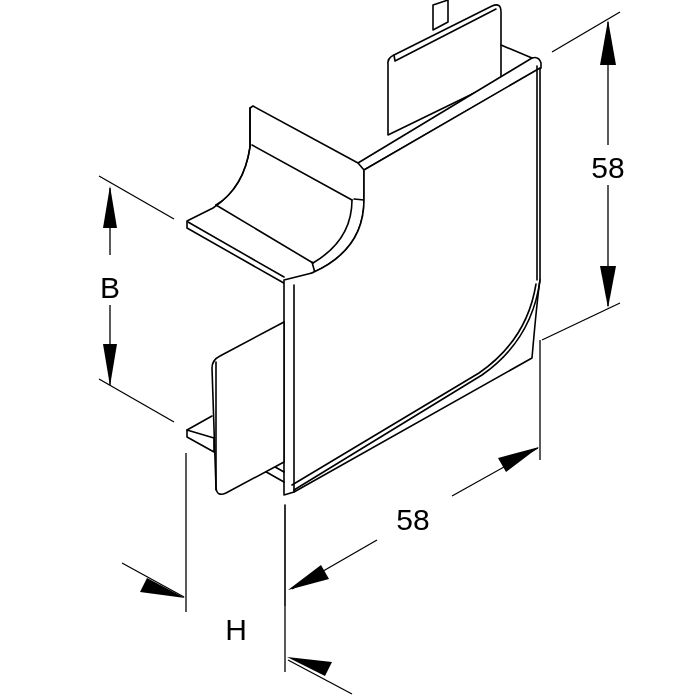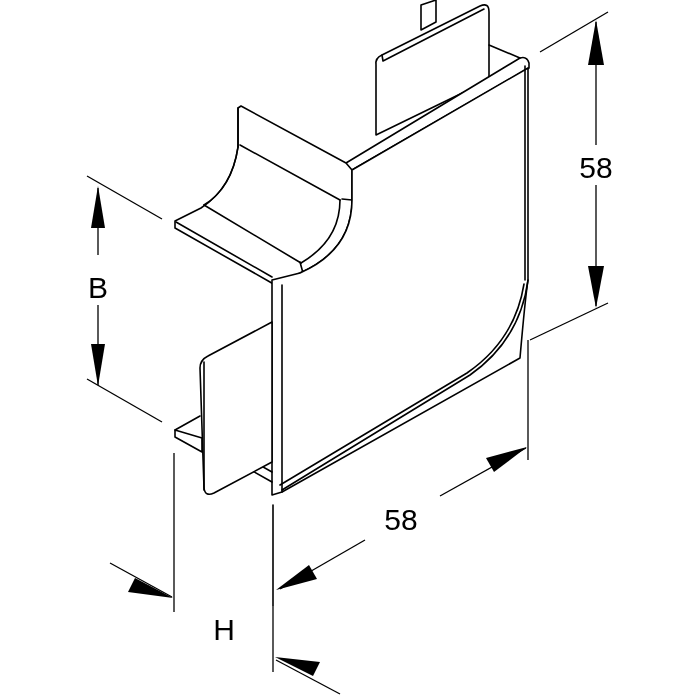--- a/index.html
+++ b/index.html
@@ -1,17 +1,17 @@
 <!DOCTYPE html>
 <html><head>
   <meta charset="utf-8">
   <style>
     html, body { margin: 0; padding: 0; background: #ffffff; }
     body { width: 700px; height: 700px; overflow: hidden; }
-    #drawing { position: absolute; left: 0; top: 0; width: 620px; height: 700px; }
+    #drawing { position: absolute; left: 12px; top: 0; width: 620px; height: 700px; }
     svg text { font-family: "Liberation Sans", "DejaVu Sans", sans-serif; fill: #000; }
     .ln { fill: none; stroke: #000; stroke-width: 1.6; stroke-linejoin: round; stroke-linecap: round; }
     .dim { fill: none; stroke: #000; stroke-width: 1.3; }
     .arrow { fill: #000; stroke: none; }
     .face { fill: #ffffff; stroke: #000; stroke-width: 1.6; stroke-linejoin: round; }
   </style>
 </head>
 <body>
 
 <div id="drawing">

